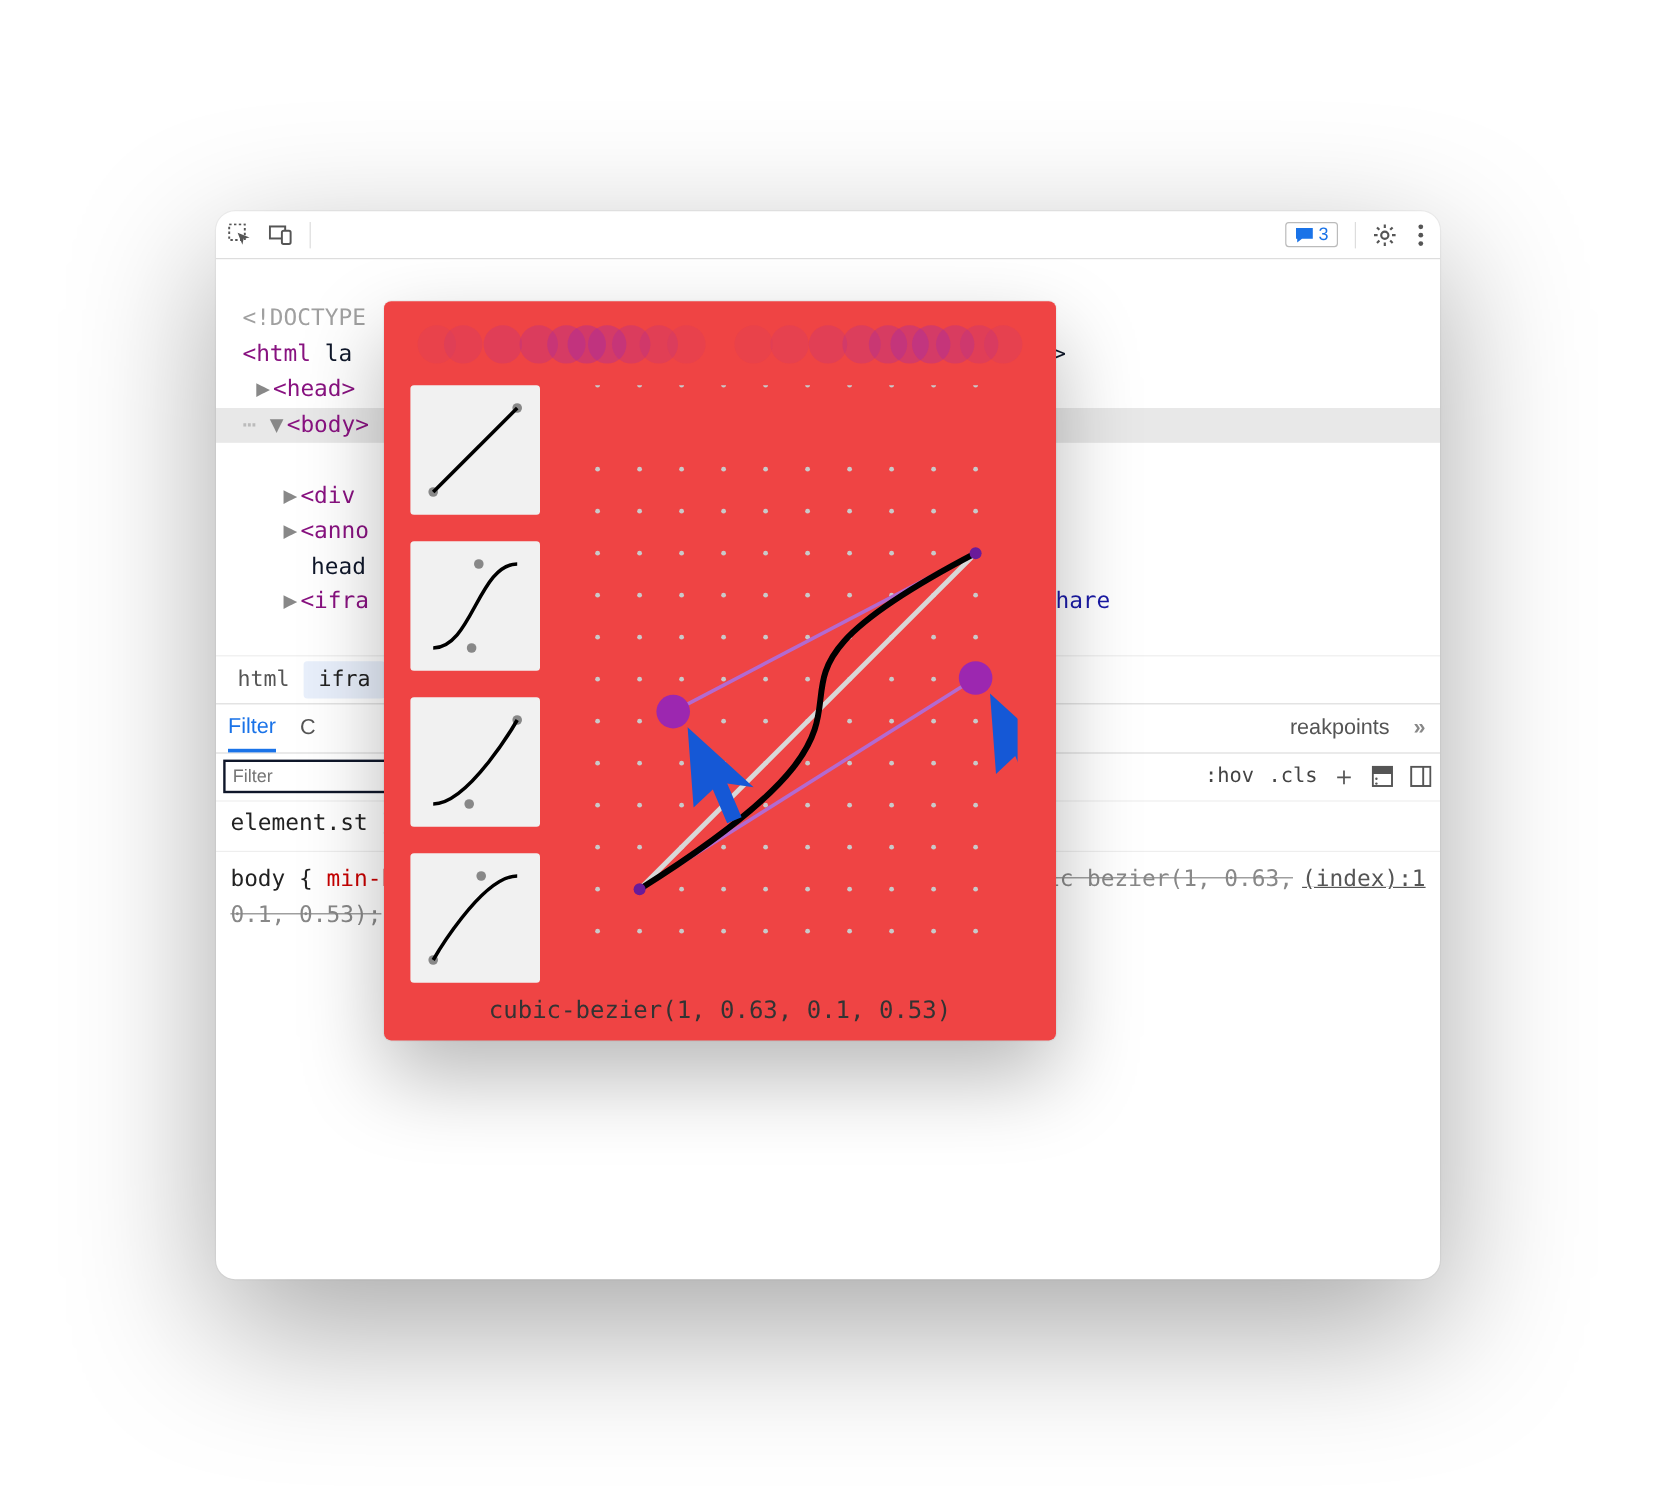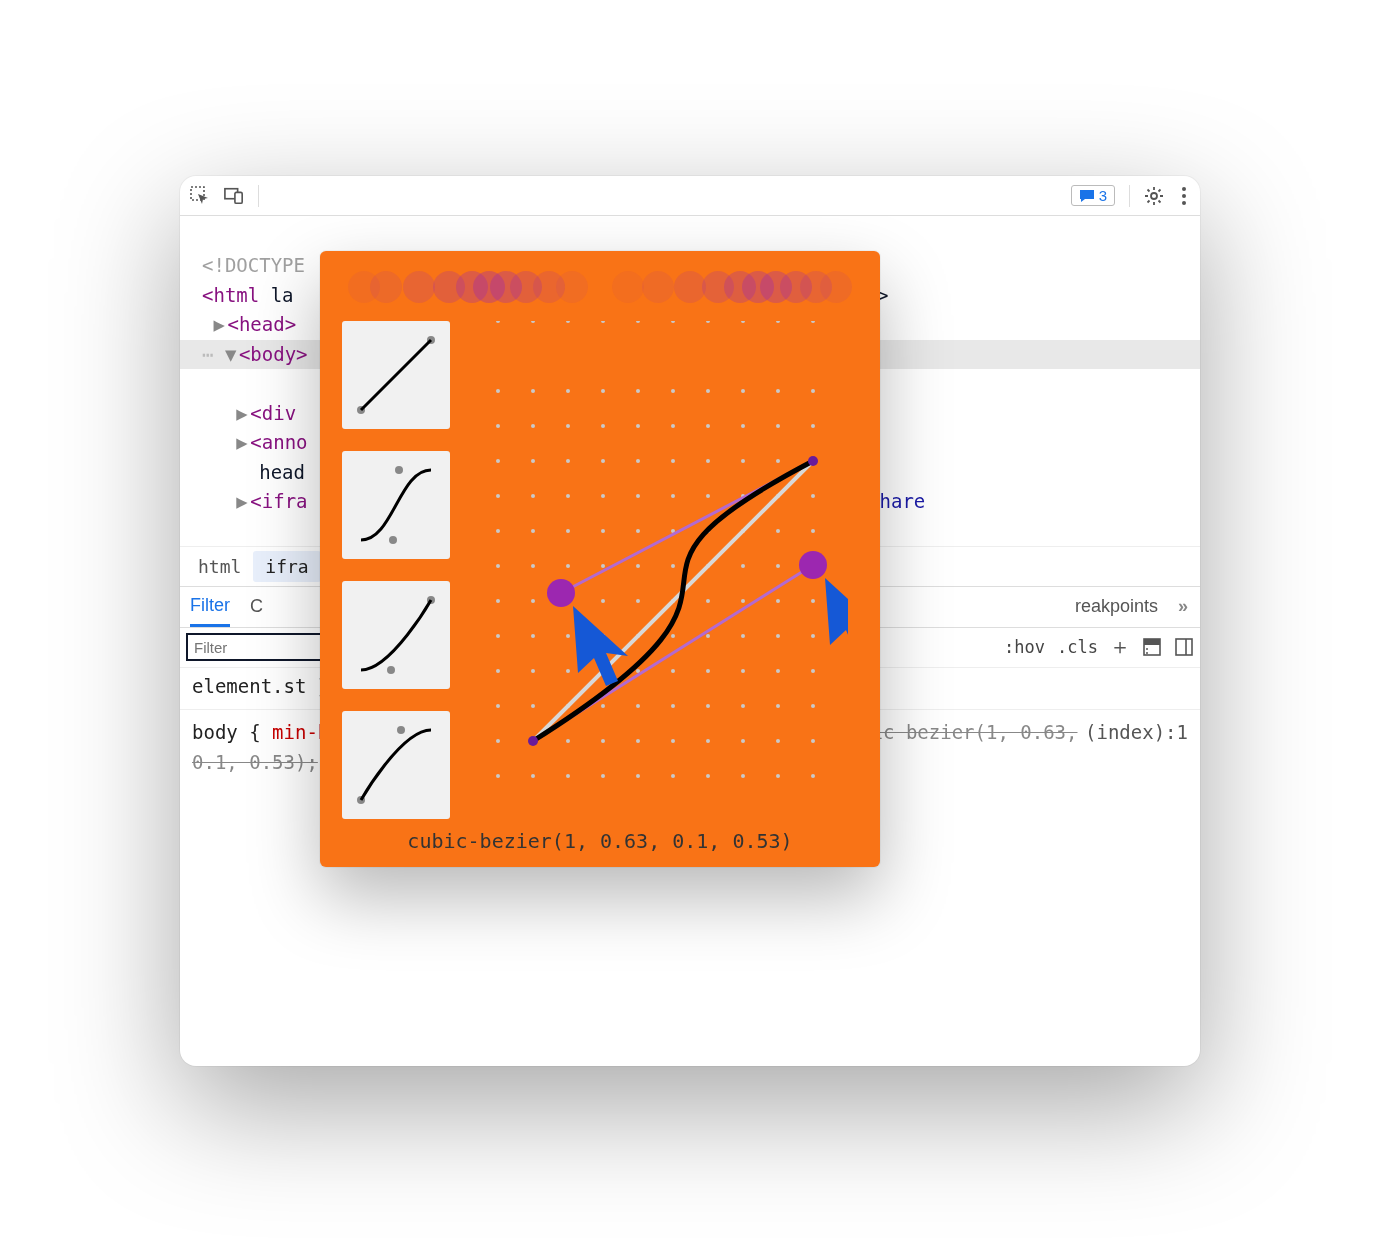--- a/index.html
+++ b/index.html
@@ -112,29 +112,29 @@
   .styles-body {
     padding: 4px 12px 20px 12px;
     font-family: ui-monospace, Menlo, monospace;
     font-size: 19px;
     line-height: 1.55;
     color: #222;
   }
   .sel { color: #222; }
   .prop { color: #c80000; }
   .punc { color: #222; }
-  .src { float: right; color: #555; }
+  .src { float: right; text-decoration: underline; color: #555; }
   hr.sep { border: none; border-top: 1px solid #eee; margin: 8px -12px; }
   
   .bezier-pop {
     position: absolute;
     left: 140px;
     top: 35px;
     width: 560px;
-    background: #f97316;
+    background: #ef4444;
     border-radius: 6px;
     box-shadow: 0 30px 70px rgba(0,0,0,0.28), 0 0 0 1px rgba(0,0,0,0.04);
     padding: 20px 22px 14px 22px;
     font-family: ui-monospace, Menlo, monospace;
   }
   .preview-dots {
     height: 50px;
     display: flex;
     justify-content: space-between;
     padding: 0 6px 8px 6px;

